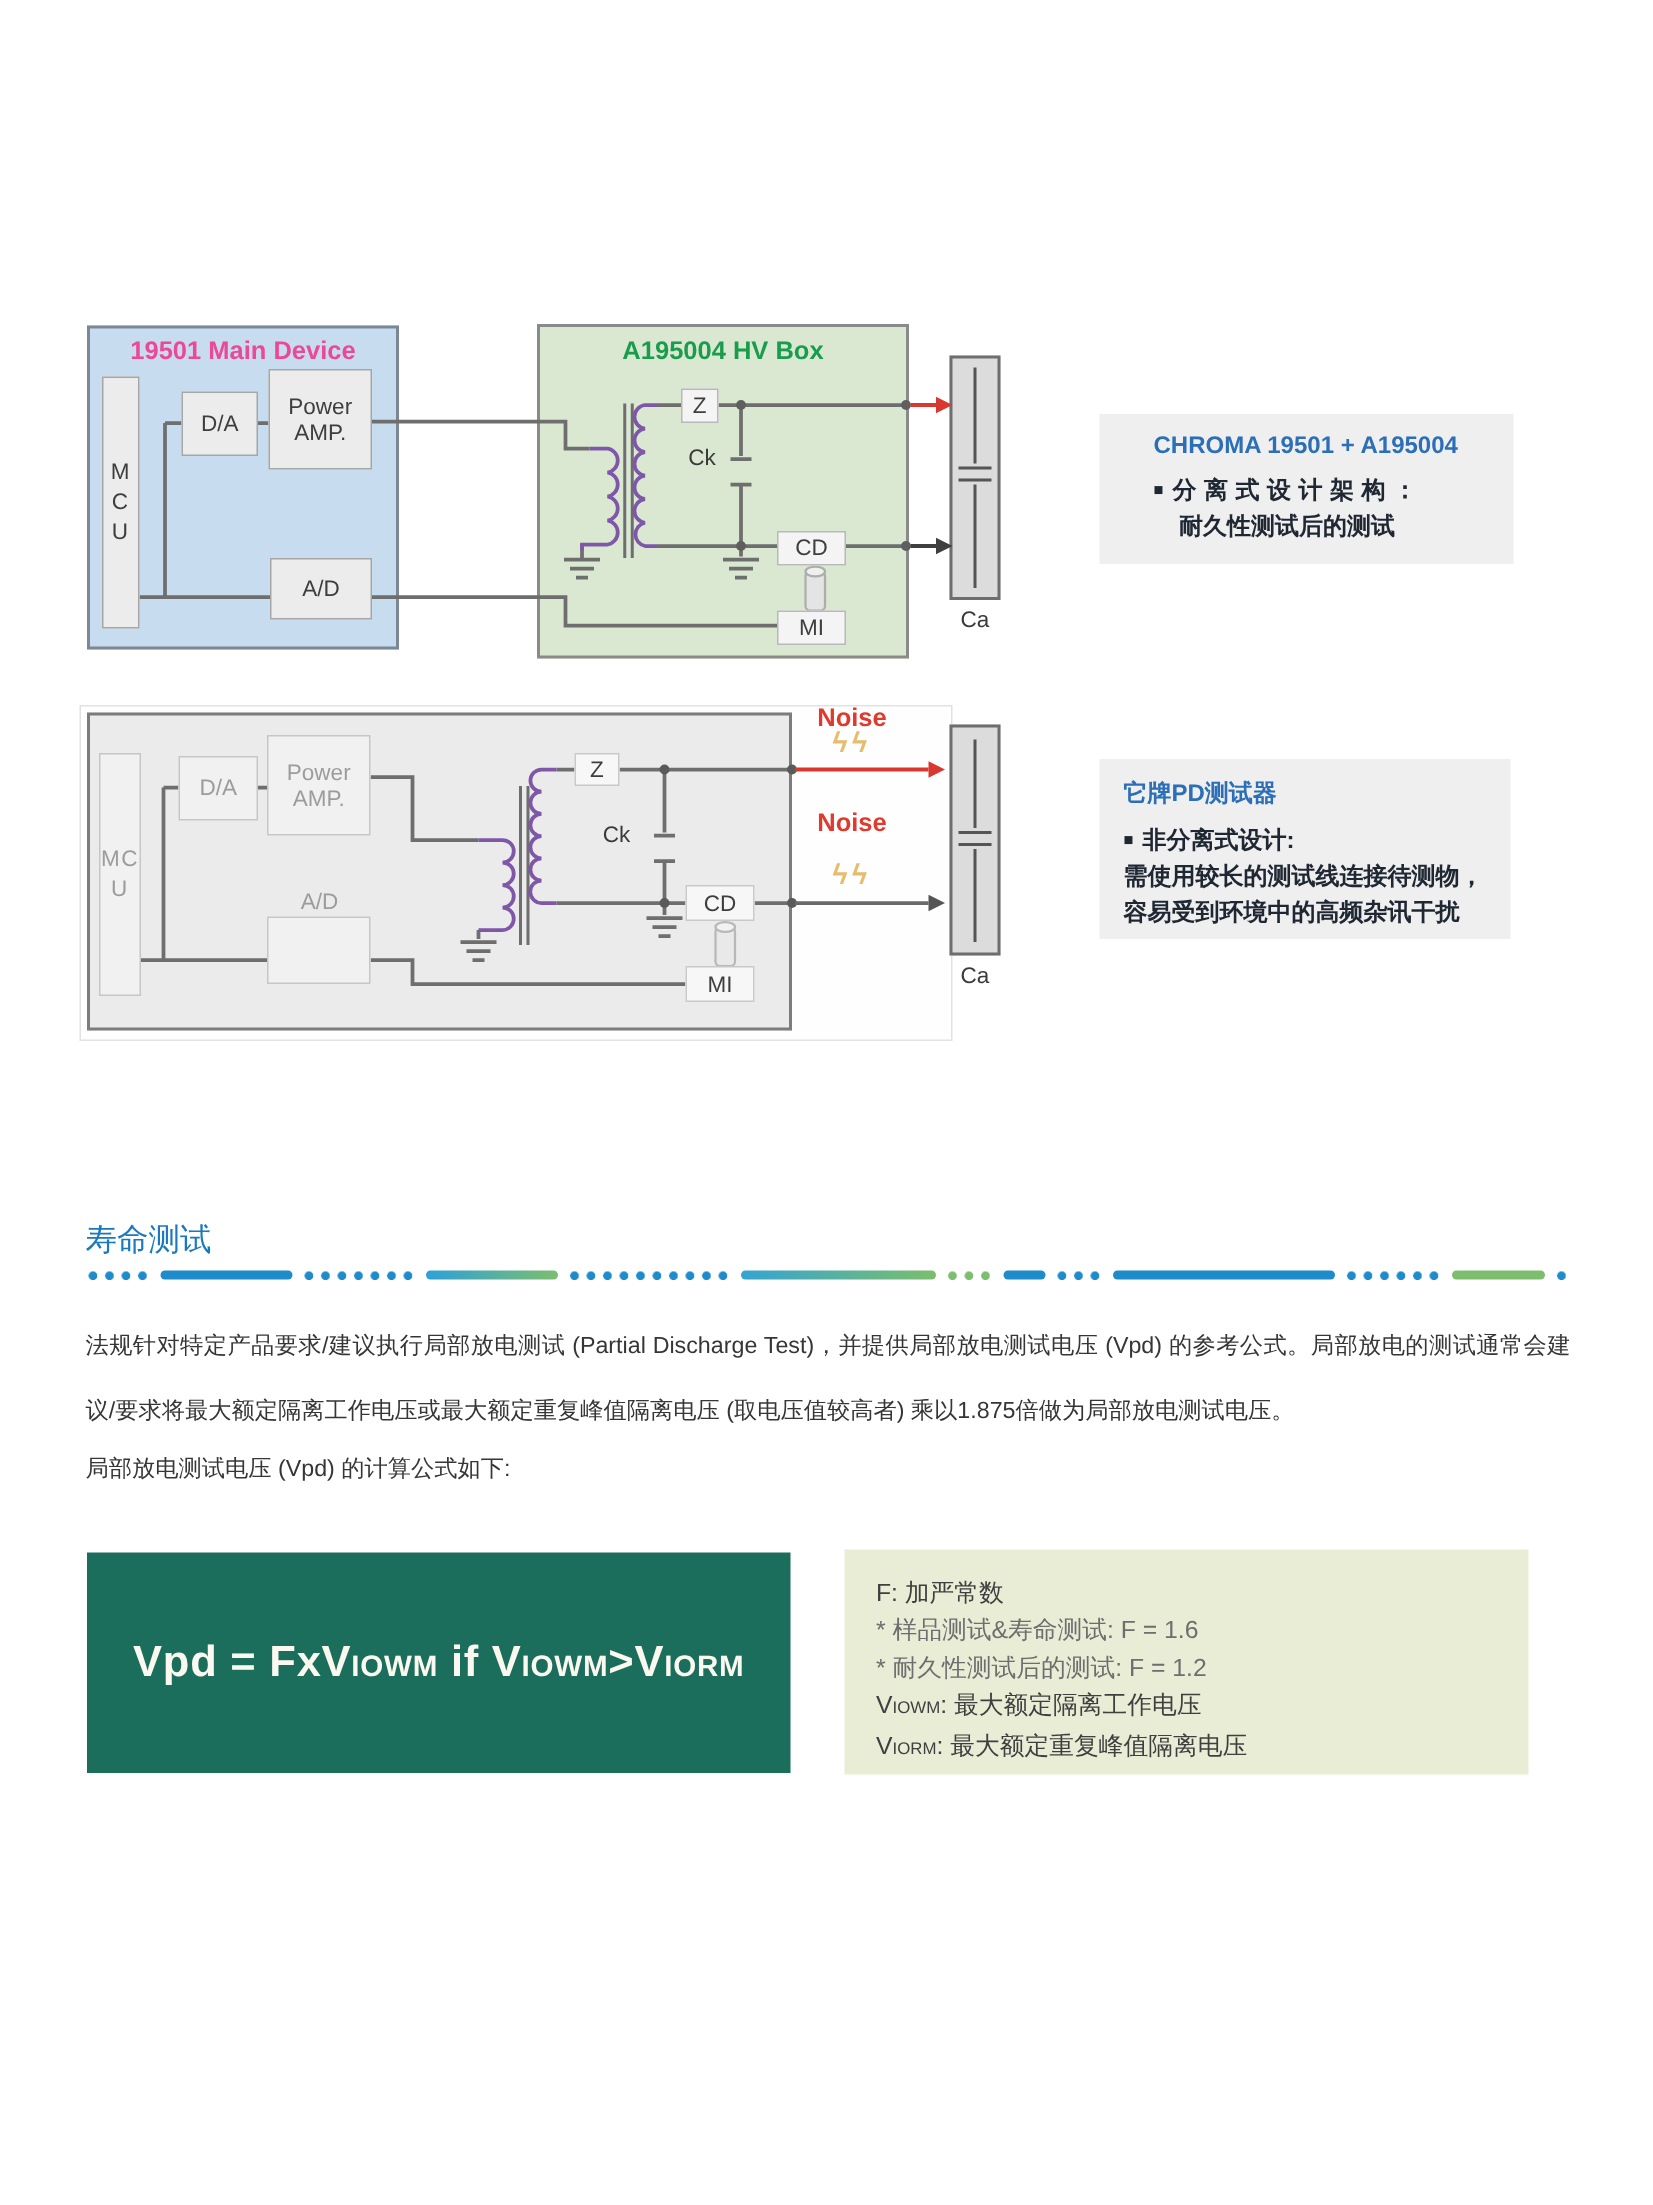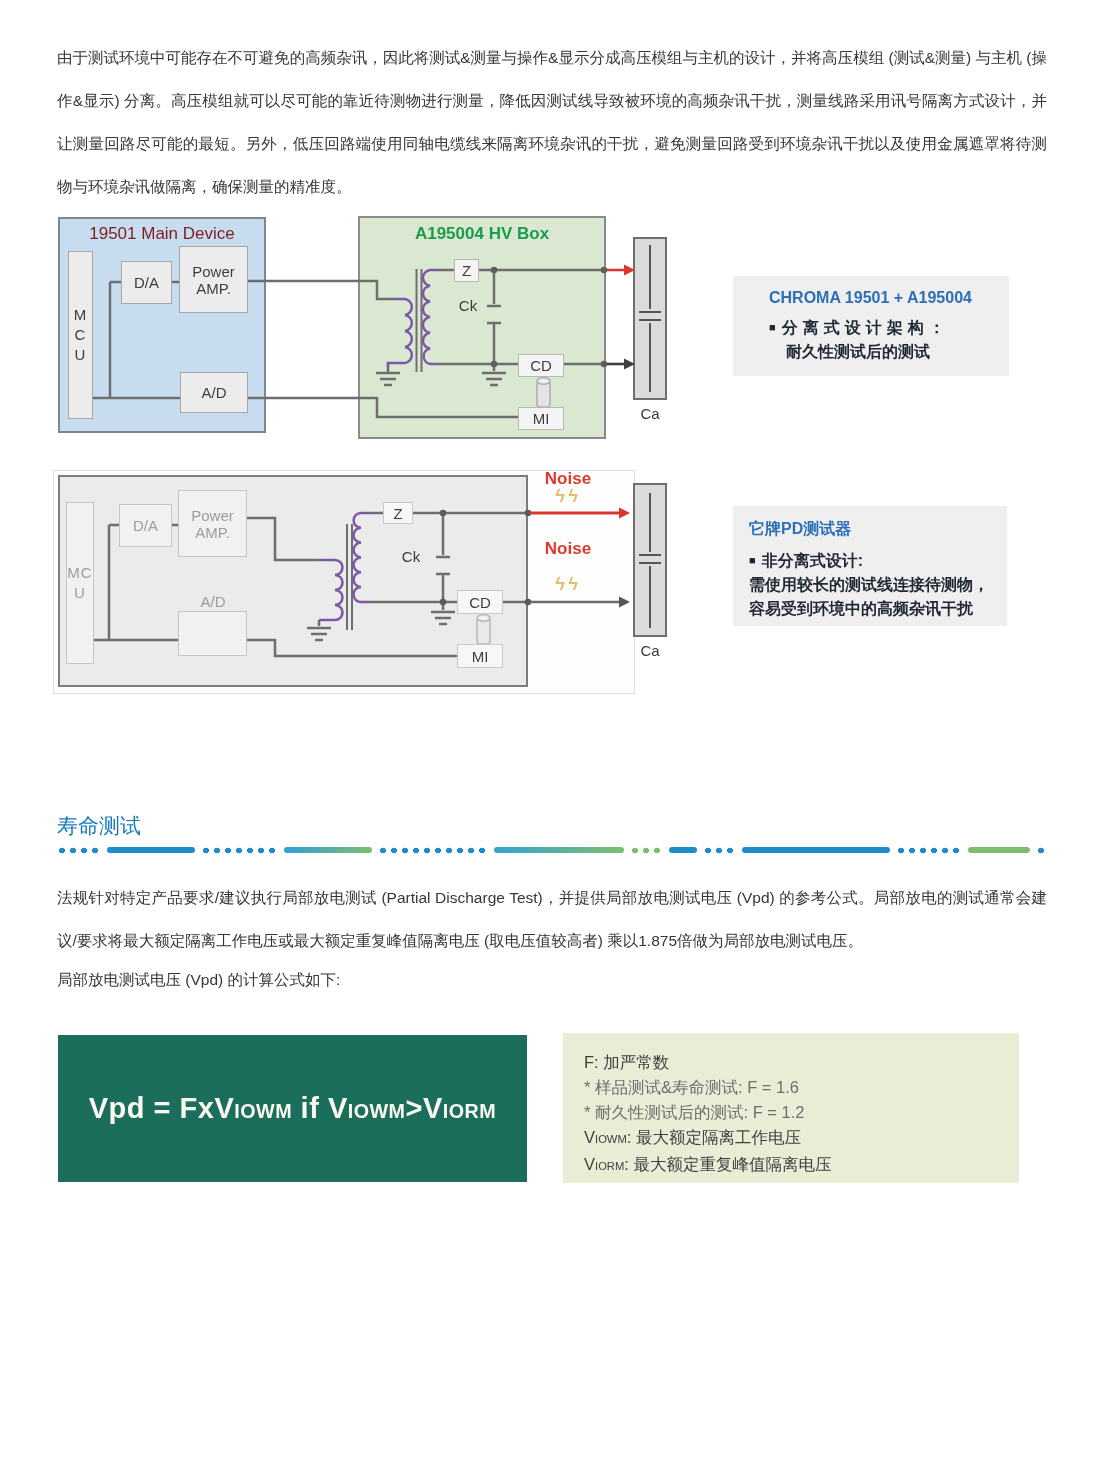--- a/index.html
+++ b/index.html
@@ -23,21 +23,21 @@
   
   .diagram { position:absolute; }
   .diagram svg { position:absolute; left:0; top:0; z-index:2; }
   .bgbox { position:absolute; z-index:1; }
   .blk { position:absolute; z-index:3; display:flex; align-items:center; justify-content:center;
          text-align:center; font-size:15px; }
   .lbl { position:absolute; z-index:3; display:flex; align-items:center; justify-content:center; }
 
   .main-device { background:#C8DCF0; border:2px solid #7b8794; }
   .hv-box     { background:#DAE8D2; border:2px solid #8a8a8a; }
-  .d1-title   { font-size:17px; font-weight:normal; color:#7f1d1d; }
+  .d1-title   { font-size:17px; font-weight:bold; color:#ec4899; }
   .hv-title   { font-size:17px; font-weight:bold; color:#199D4C; }
   .d1-blk { background:#ECECEC; border:1.5px solid #A6A6A6; color:#3E3E3E; }
   .d1-sm  { background:#F4F4F4; border:1.5px solid #B8B8B8; color:#3E3E3E; }
   .gray-outer { background:#FEFEFE; border:1px solid #E2E2E2; }
   .gray-inner { background:#EBEBEB; border:2.5px solid #7C7C7C; }
   .d2-blk { background:#F1F1F1; border:1.5px solid #C6C6C6; color:#9C9C9C; }
   .d2-sm  { background:#F7F7F7; border:1.5px solid #C9C9C9; color:#3E3E3E; }
   .ca-box { background:#DCDCDC; border:2px solid #6E6E6E; }
   .mcu-text { width:100%; word-break:break-all; line-height:1.35; text-align:center; letter-spacing:1px; }
   .ck-lbl, .ca-lbl { font-size:15px; color:#3A3A3A; }
@@ -60,21 +60,20 @@
   .legend-box { position:absolute; left:563px; top:1033px; width:456px; height:150px;
                 background:#E9EDD6; padding:17px 0 16px 21px; }
   .legend-line { font-size:16.5px; line-height:25px; color:#3F3F3F; }
   .legend-line.muted { color:#6E6E6E; }
 </style>
 </head>
 <body>
 
 <div class="page">
 
-  <div class="para" style="top:36px;">由于测试环境中可能存在不可避免的高频杂讯，因此将测试&amp;测量与操作&amp;显示分成高压模组与主机的设计，并将高压模组 (测试&amp;测量) 与主机 (操作&amp;显示) 分离。高压模组就可以尽可能的靠近待测物进行测量，降低因测试线导致被环境的高频杂讯干扰，测量线路采用讯号隔离方式设计，并让测量回路尽可能的最短。另外，低压回路端使用同轴电缆线来隔离环境杂讯的干扰，避免测量回路受到环境杂讯干扰以及使用金属遮罩将待测物与环境杂讯做隔离，确保测量的精准度。</div>
 
   <div class="diagram" style="left:58px; top:215px; width:615px; height:230px;">
     <div class="bgbox main-device" style="left:0;top:2px;width:208px;height:216px;"></div>
     <div class="bgbox hv-box" style="left:300px;top:1px;width:248px;height:223px;"></div>
     <div class="bgbox ca-box" style="left:575px;top:22px;width:34px;height:163px;"></div>
 
     <svg width="615" height="230" viewBox="0 0 615 230">
       <g stroke="#6e6e6e" stroke-width="2.5" fill="none">
         <path d="M52,67 H63 M52,67 V183 M35,183 H122 M114,67 H121 M190,66 H319 V84 H335 M190,183 H319 V202 H460"></path>
         <path d="M380,55 H396 M421,55 H546 M436,55 V89 M429,91 H443 M429,108 H443 M436,108 V149 M380,149 H460 M506,149 H546"></path>

